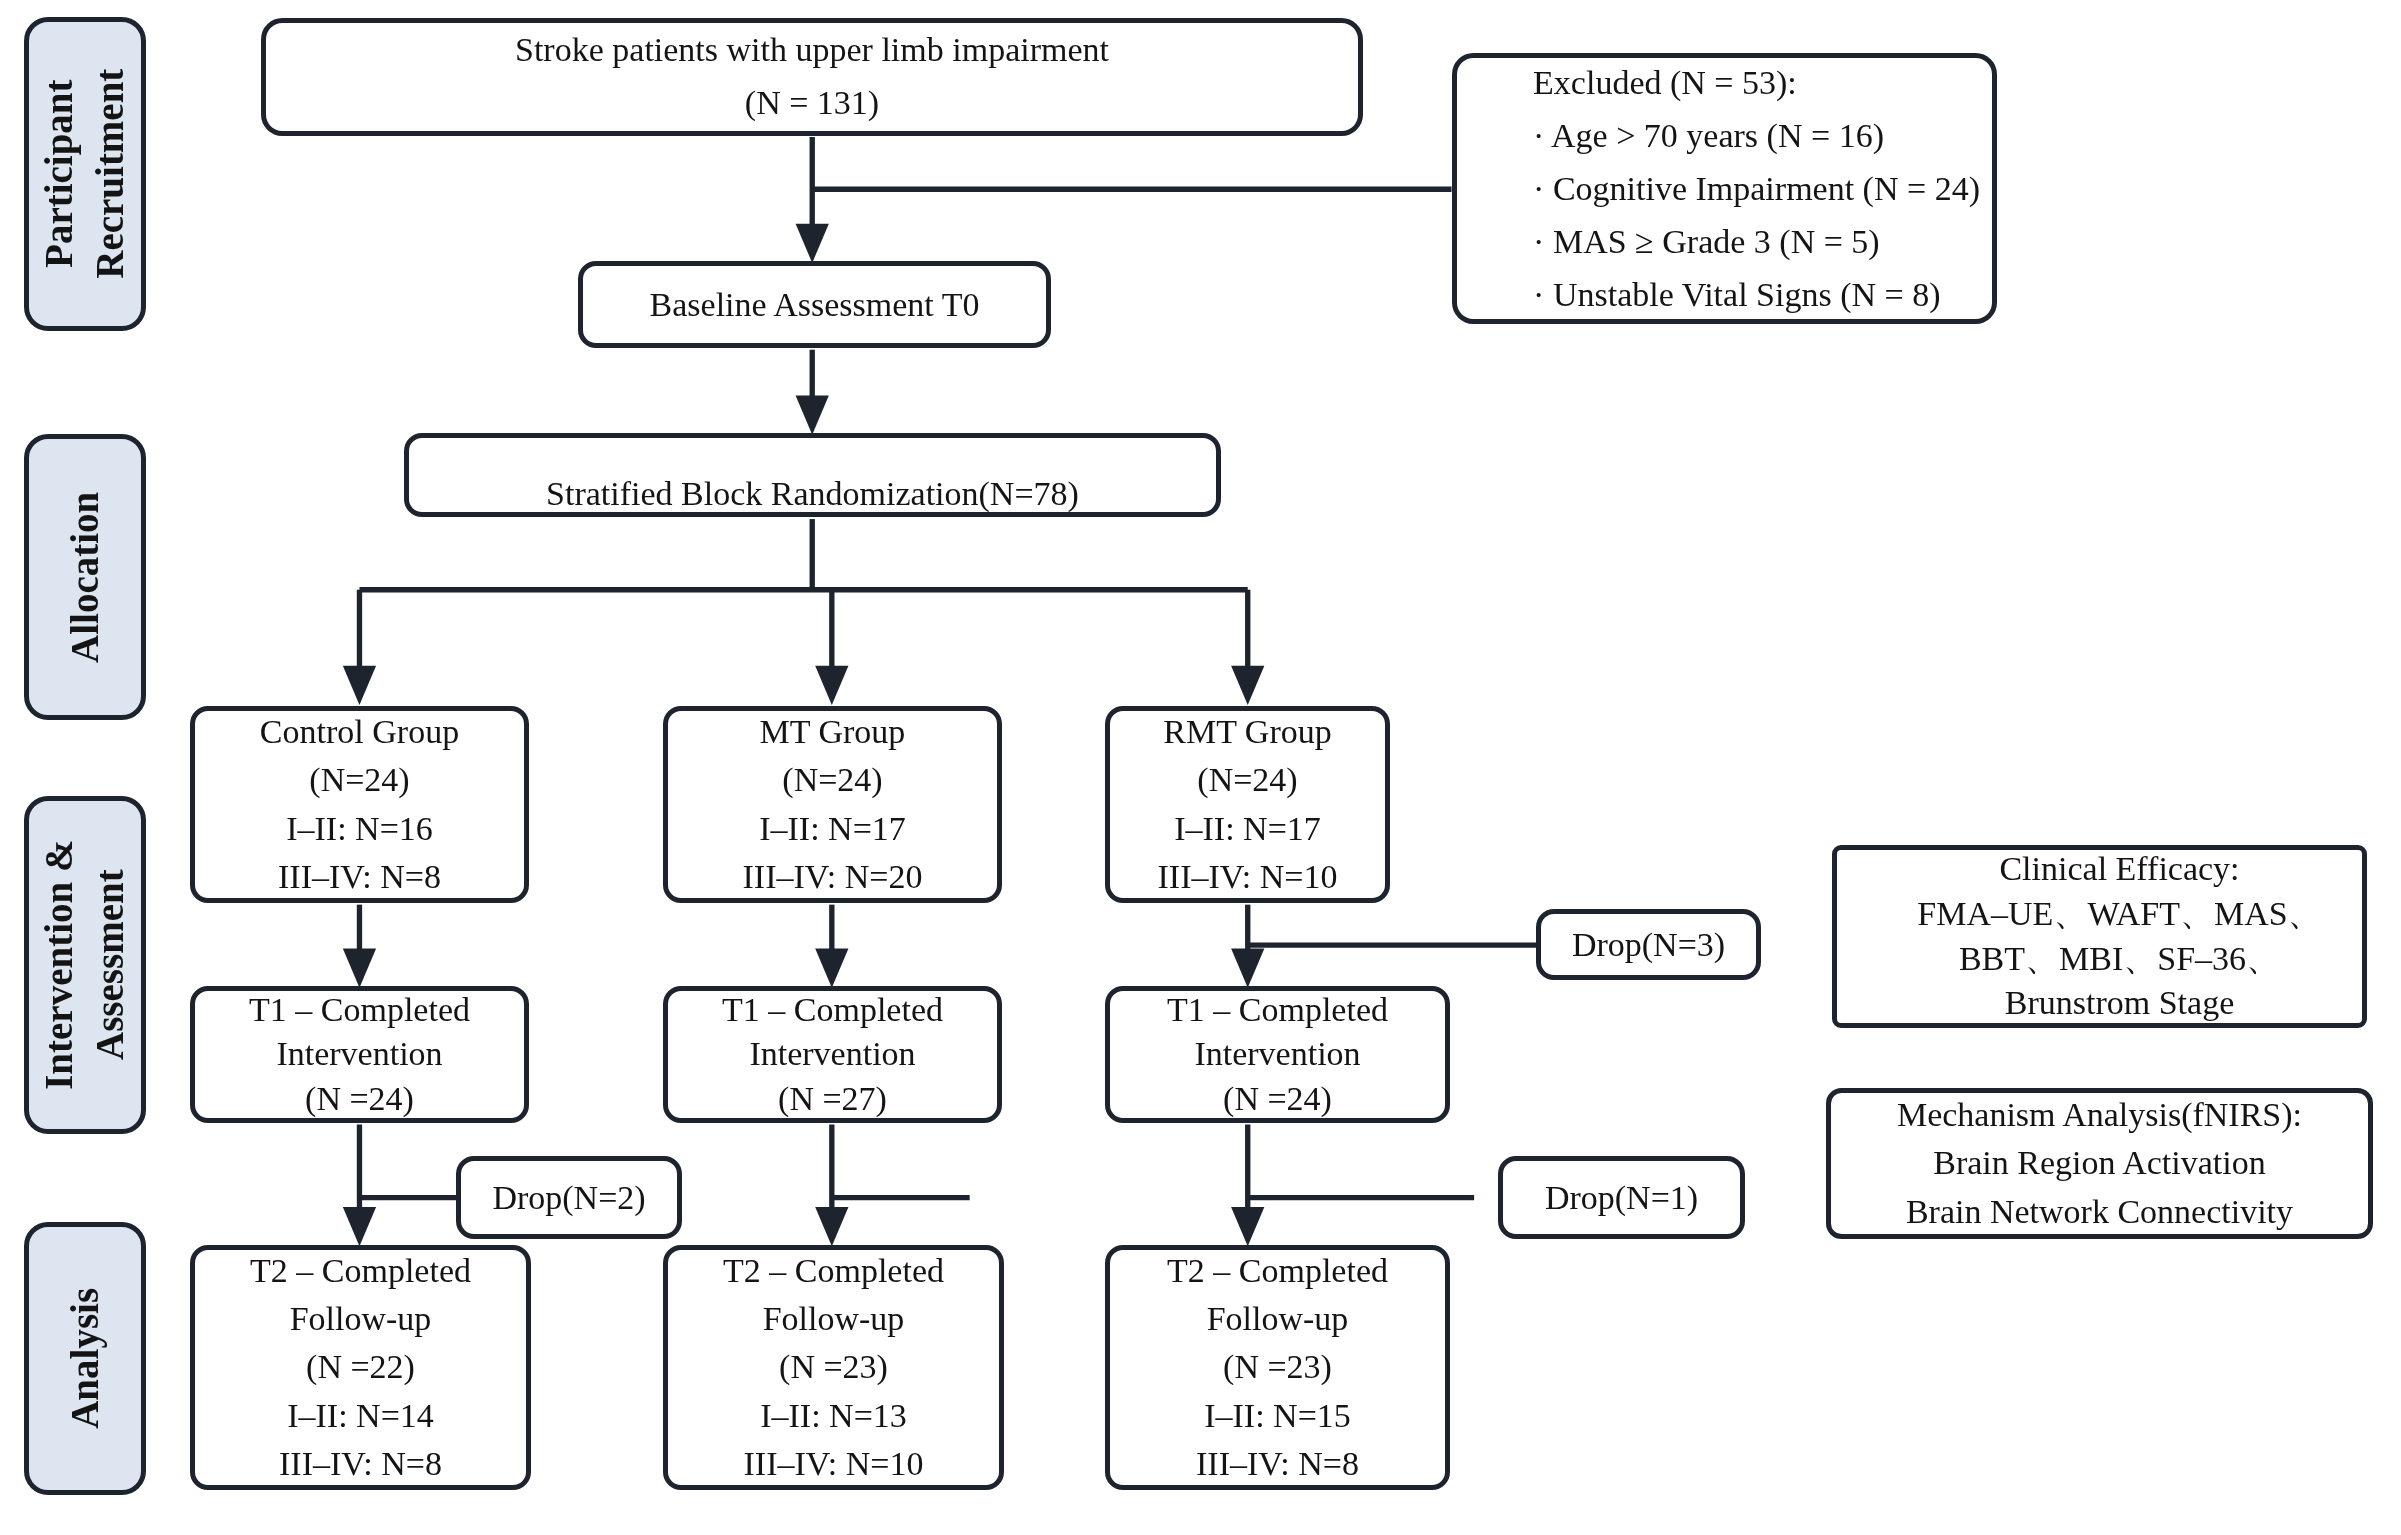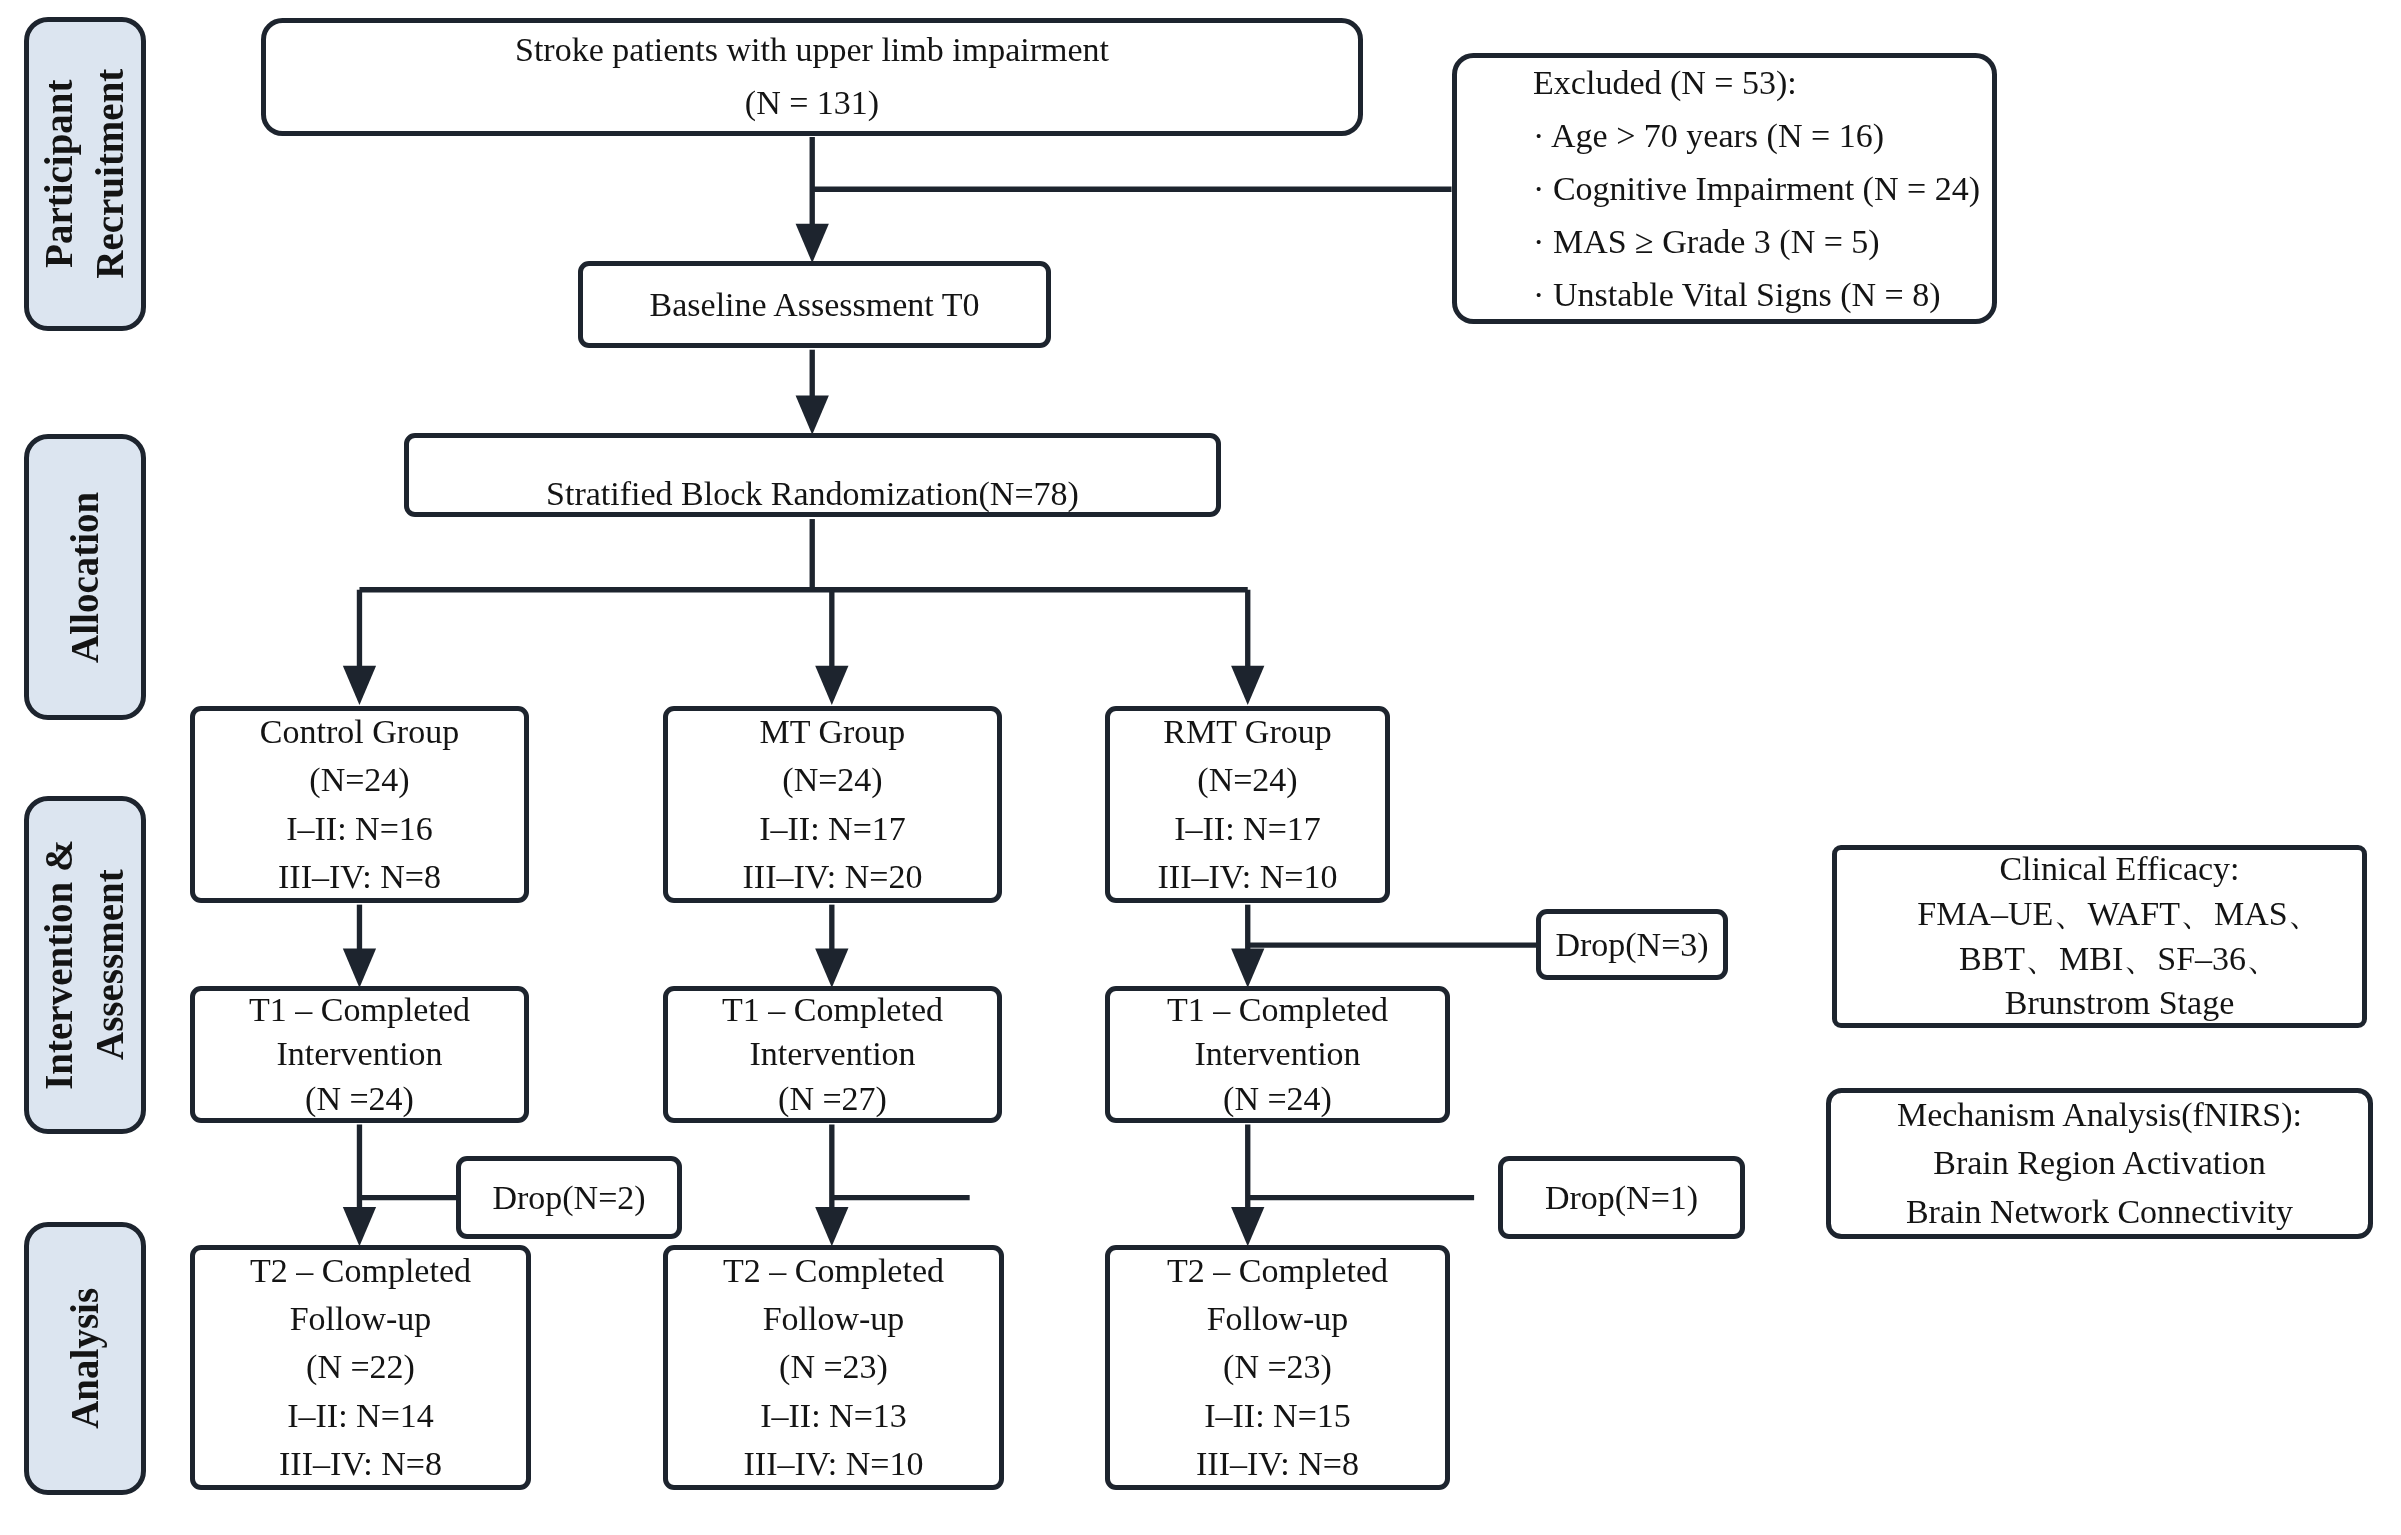--- a/index.html
+++ b/index.html
@@ -33,21 +33,21 @@
     fill: none;
   }
   .connectors path.head {
     fill: var(--line);
     stroke: none;
   }
   .node {
     position: absolute;
     background: var(--box-fill);
     border: 5.3px solid var(--line);
-    border-radius: 11px;
+    border-radius: 18px;
     display: flex;
     align-items: center;
     justify-content: center;
   }
   .node .txt {
     white-space: pre-line;
     text-align: center;
     font-size: 34px;
     line-height: 1.42;
     color: var(--text);
@@ -170,21 +170,21 @@
 I–II: N=17
 III–IV: N=20</div>
   </div>
   <div class="node" style="left:1105px; top:706px; width:285px; height:197px;">
     <div class="txt">RMT Group
 (N=24)
 I–II: N=17
 III–IV: N=10</div>
   </div>
 
-  <div class="node single" style="left:1536px; top:909px; width:192px; height:71px;">
+  <div class="node single" style="left:1536px; top:909px; width:225px; height:71px;">
     <div class="txt">Drop(N=3)</div>
   </div>
 
   <div class="node t1" style="left:190px; top:986px; width:339px; height:137px;">
     <div class="txt">T1 – Completed
 Intervention
 (N =24)</div>
   </div>
   <div class="node t1" style="left:663px; top:986px; width:339px; height:137px;">
     <div class="txt">T1 – Completed

